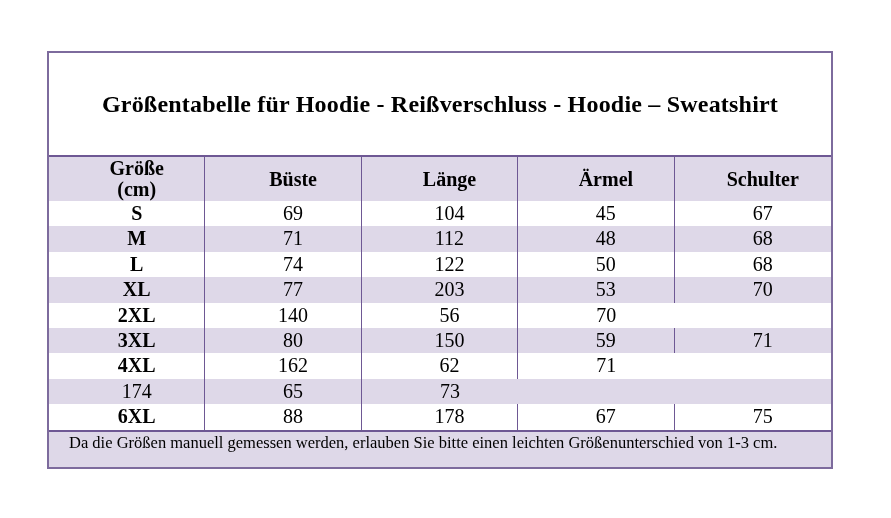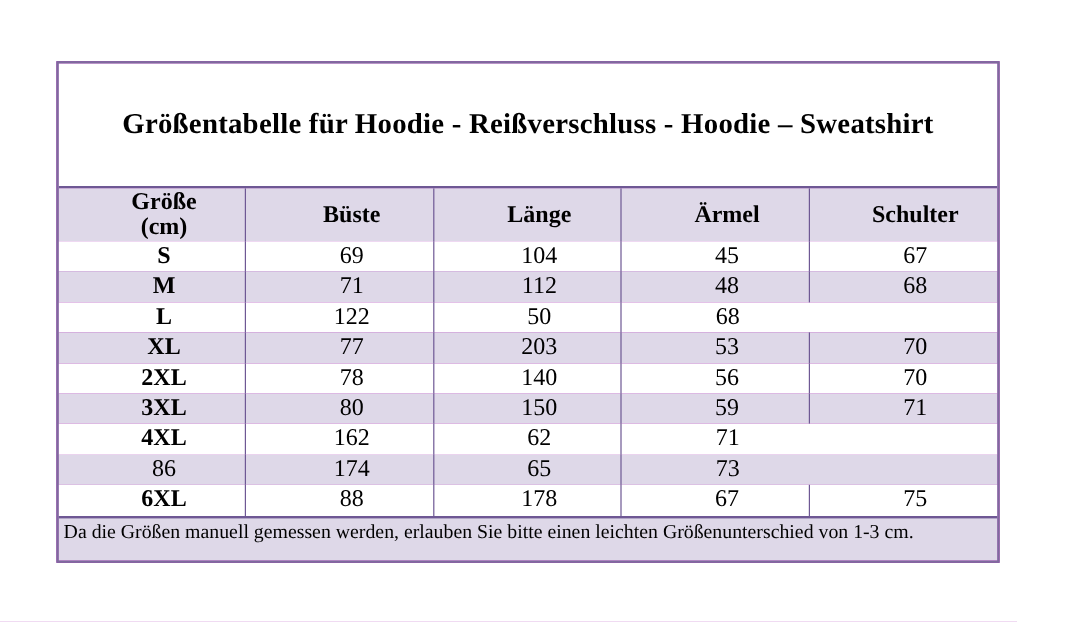--- a/index.html
+++ b/index.html
@@ -15,21 +15,21 @@
     background: var(--page-bg);
     overflow: hidden;
     font-family: "Liberation Serif", "DejaVu Serif", serif;
     color: var(--text);
   }
   .sheet {
     position: absolute;
     left: 47px; top: 51px;
     width: 786px;
     border: 2px solid var(--border-outer);
-    background: #a21caf;
+    background: #fca5a5;
   }
   .title-block {
     height: 104px;
     border-bottom: 2px solid var(--border-inner);
     display: flex;
     align-items: center;
     justify-content: center;
     font-weight: bold;
     font-size: 24px;
     letter-spacing: 0.2px;
@@ -65,21 +65,21 @@
   .data-row .cell { line-height: 25.4px; }
   .data-row .col-size { font-weight: bold; }
   .data-row:nth-child(odd) { background: #ffffff; }
   .data-row:nth-child(even) { background: var(--band); }
   .footer {
     border-top: 2px solid var(--border-inner);
     background: var(--band);
     height: 37px;
     line-height: 21px;
     font-size: 16.5px;
-    padding-left: 4px;
+    padding-left: 20px;
     white-space: nowrap;
   }
 </style>
 </head>
 <body>
 
 <div class="sheet">
   <div class="title-block">Größentabelle für Hoodie - Reißverschluss - Hoodie – Sweatshirt</div>
 
   <div>
@@ -101,53 +101,52 @@
   </div>
         <div class="row data-row">
     <div class="cell col-size">M</div>
     <div class="cell">71</div>
     <div class="cell">112</div>
     <div class="cell">48</div>
     <div class="cell">68</div>
   </div>
         <div class="row data-row">
     <div class="cell col-size">L</div>
+    <div class="cell">74</div>
     <div class="cell">122</div>
     <div class="cell">50</div>
     <div class="cell">68</div>
   </div>
         <div class="row data-row">
     <div class="cell col-size">XL</div>
     <div class="cell">77</div>
     <div class="cell">203</div>
     <div class="cell">53</div>
     <div class="cell">70</div>
   </div>
         <div class="row data-row">
     <div class="cell col-size">2XL</div>
-    <div class="cell">78</div>
     <div class="cell">140</div>
     <div class="cell">56</div>
     <div class="cell">70</div>
   </div>
         <div class="row data-row">
     <div class="cell col-size">3XL</div>
     <div class="cell">80</div>
     <div class="cell">150</div>
     <div class="cell">59</div>
     <div class="cell">71</div>
   </div>
         <div class="row data-row">
     <div class="cell col-size">4XL</div>
     <div class="cell">162</div>
     <div class="cell">62</div>
     <div class="cell">71</div>
   </div>
         <div class="row data-row">
-    <div class="cell">86</div>
     <div class="cell">174</div>
     <div class="cell">65</div>
     <div class="cell">73</div>
   </div>
         <div class="row data-row">
     <div class="cell col-size">6XL</div>
     <div class="cell">88</div>
     <div class="cell">178</div>
     <div class="cell">67</div>
     <div class="cell">75</div>

